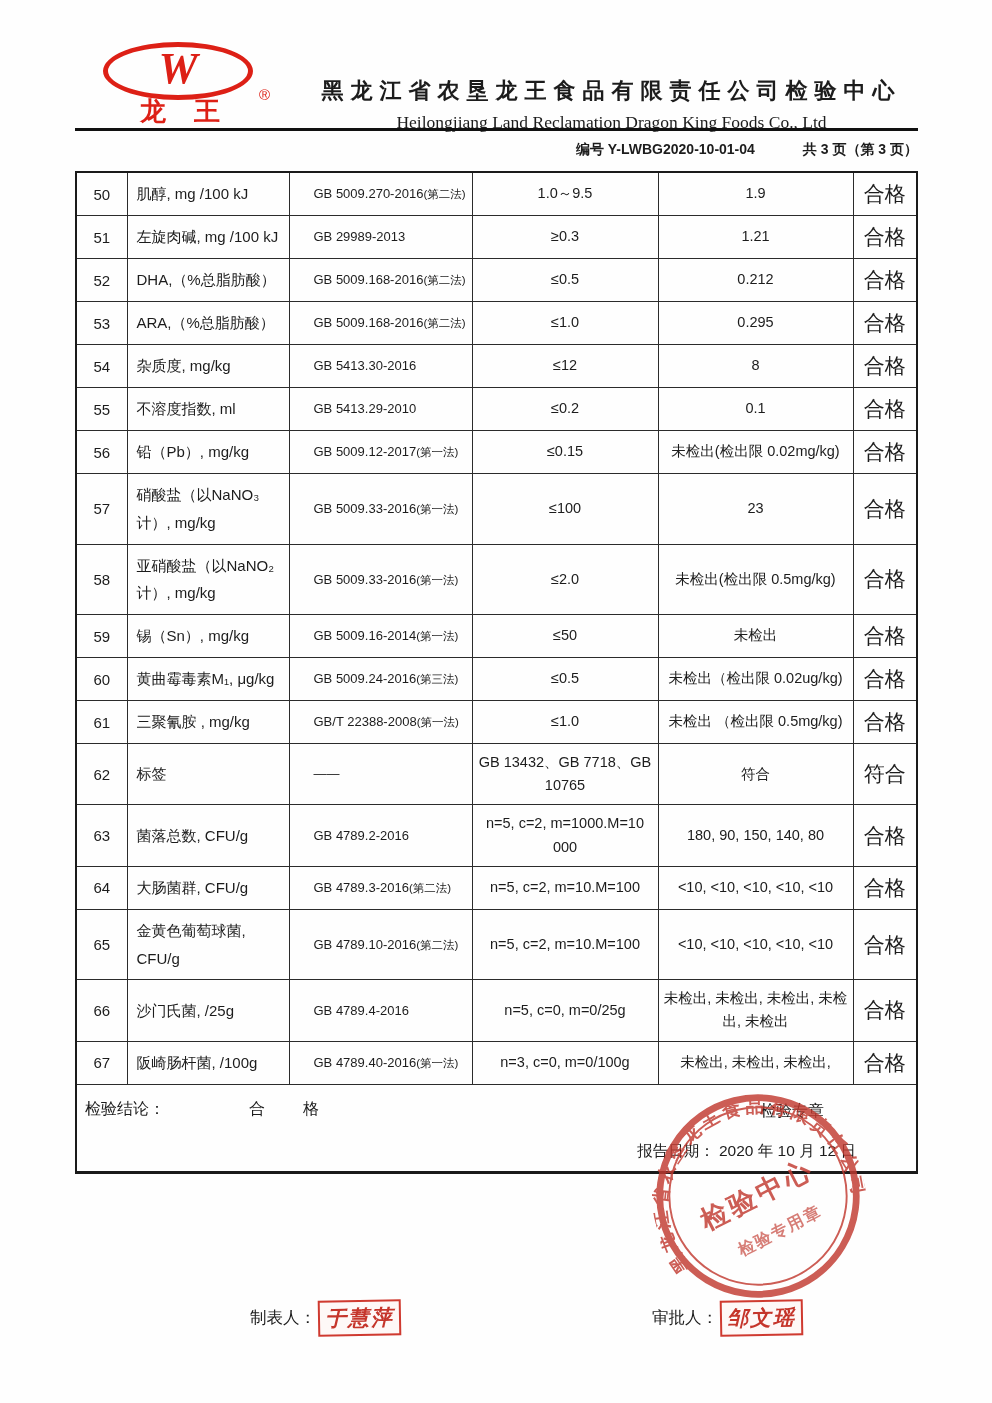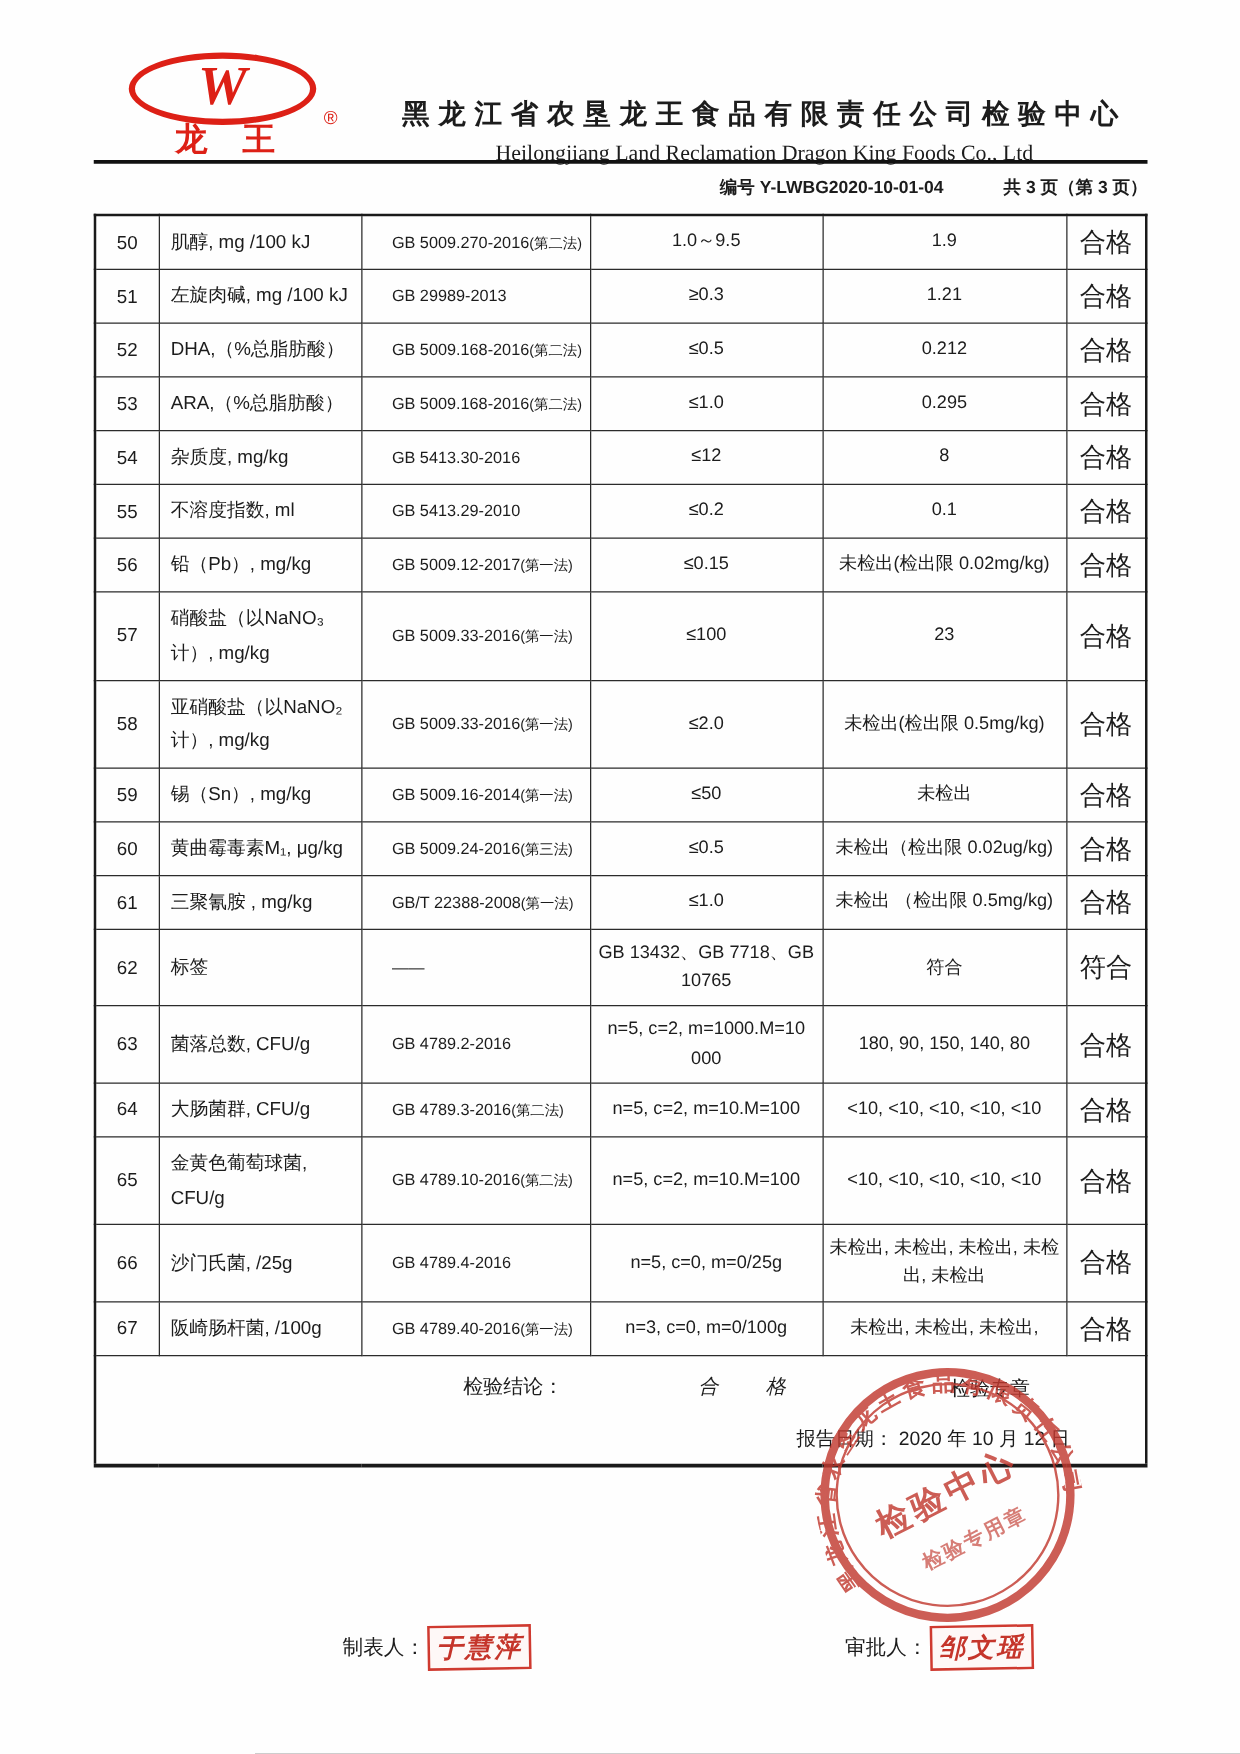--- a/index.html
+++ b/index.html
@@ -35,28 +35,28 @@
   .c-res  { text-align:center; font-size:14.5px; line-height:1.6; }
   .c-con  { text-align:center; font-size:21px; }
 
   
   .basis-label { text-align:center; font-size:16px; line-height:2.35; padding:10px 0; }
   .basis-label span { display:inline-block; width:1.1em; word-break:break-all; }
   .basis-text { text-align:left; font-size:15.5px; line-height:2.45; padding:10px 16px 10px 14px; text-indent:2em; }
 
   
   .concl-cell { height:88px; position:relative; vertical-align:top; padding:14px 0 0 8px; }
-  .concl-l1 { display:flex; align-items:baseline; font-size:16px;justify-content:center; }
+  .concl-l1 { display:flex; align-items:baseline; font-size:16px; }
   .concl-label { flex:0 0 auto; }
-  .concl-value { margin-left:108px; letter-spacing:2px;font-style:italic; }
+  .concl-value { margin-left:84px; letter-spacing:2px; }
   .stamp-note { position:absolute; right:92px; top:16px; font-size:16px; }
   .concl-date { position:absolute; right:60px; top:56px; font-size:15.5px; }
 
   
-  .footer { position:absolute; left:0; top:1300px; width:928px; height:48px;margin-left:24px; }
+  .footer { position:absolute; left:0; top:1300px; width:928px; height:48px; }
   .sig-group { position:absolute; display:flex; align-items:center; font-size:16.5px; }
   .sig-preparer { left:250px; }
   .sig-approver { left:652px; }
   .sig-stamp { margin-left:2px; border:2px solid #cf3a30; color:#c5352b; font-weight:bold; font-style:italic; font-size:21px; letter-spacing:2px; padding:2px 5px; transform:rotate(-1deg); background:rgba(255,230,228,0.25); white-space:nowrap; }
 
   
   .big-stamp { position:absolute; left:652px; top:1090px; width:212px; height:212px; opacity:0.82; transform:rotate(-14deg); pointer-events:none; }
   .big-stamp text { fill:#c23a30; }
   .big-stamp circle { stroke:#c23a30; fill:none; }
 </style>

